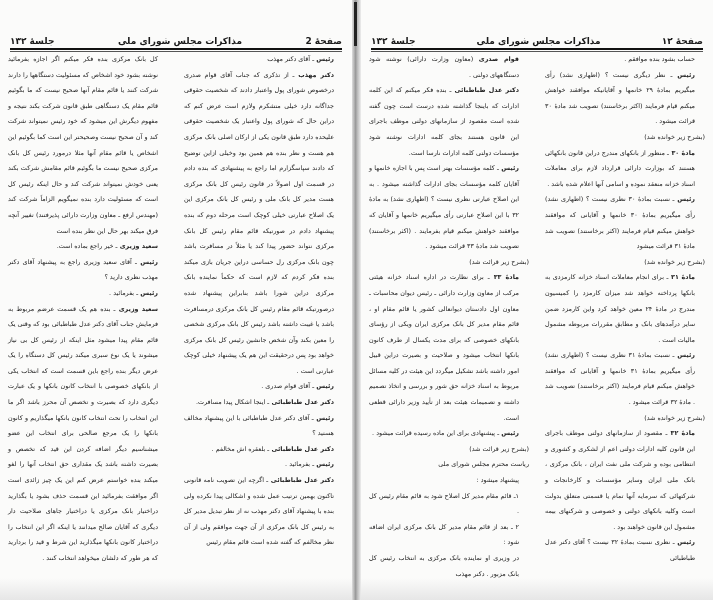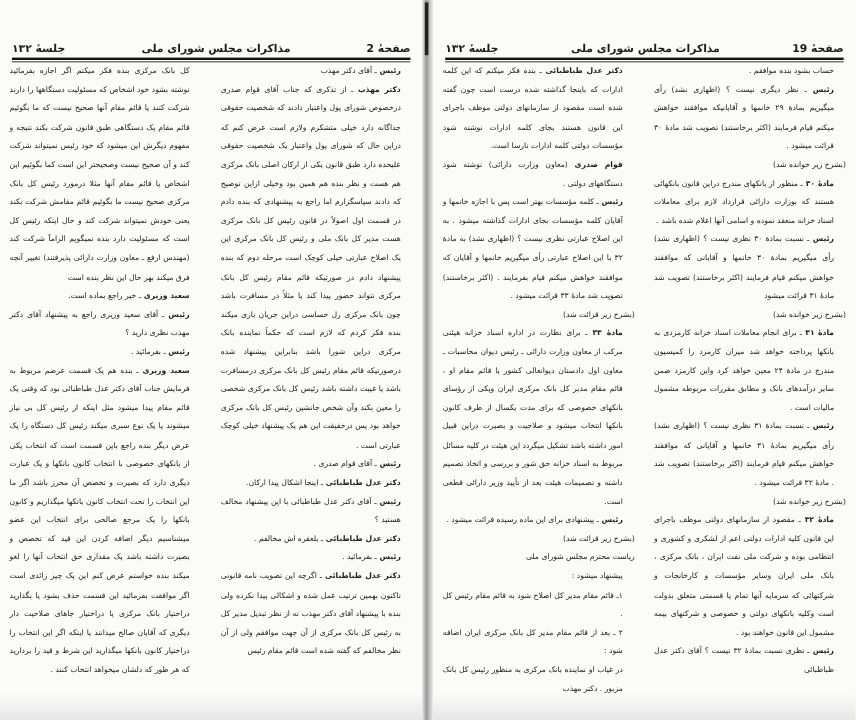--- a/index.html
+++ b/index.html
@@ -27,68 +27,68 @@
     <span>صفحهٔ 2</span>
     <span>مذاکرات مجلس شورای ملی</span>
     <span>جلسهٔ ۱۳۲</span>
     <div class="rule"></div>
     <div class="rule2"></div>
   </div>
   <div class="col" style="right:8px;">
       <p class="indent"><span class="spk">رئیس </span><span>ـ آقای دکتر مهذب</span></p>
       <p class="indent"><span class="spk">دکتر مهذب </span><span>ـ از تذکری که جناب آقای قوام صدری درخصوص شورای پول واعتبار دادند که شخصیت حقوقی جداگانه دارد خیلی متشکرم ولازم است عرض کنم که دراین حال که شورای پول واعتبار یک شخصیت حقوقی علیحده دارد طبق قانون یکی از ارکان اصلی بانک مرکزی هم هست و نظر بنده هم همین بود وخیلی ازاین توضیح که دادند سپاسگزارم اما راجع به پیشنهادی که بنده دادم در قسمت اول اصولاً در قانون رئیس کل بانک مرکزی هست مدیر کل بانک ملی و رئیس کل بانک مرکزی این یک اصلاح عبارتی خیلی کوچک است مرحله دوم که بنده پیشنهاد دادم در صورتیکه قائم مقام رئیس کل بانک مرکزی نتواند حضور پیدا کند یا مثلاً در مسافرت باشد چون بانک مرکزی رل حساسی دراین جریان بازی میکند بنده فکر کردم که لازم است که حکماً نماینده بانک مرکزی دراین شورا باشد بنابراین پیشنهاد شده درصورتیکه قائم مقام رئیس کل بانک مرکزی درمسافرت باشد یا غیبت داشته باشد رئیس کل بانک مرکزی شخصی را معین بکند وآن شخص جانشین رئیس کل بانک مرکزی خواهد بود پس درحقیقت این هم یک پیشنهاد خیلی کوچک عبارتی است .</span></p>
       <p class="indent"><span class="spk">رئیس </span><span>ـ آقای قوام صدری .</span></p>
-      <p class="indent"><span class="spk">دکتر عدل طباطبائی </span><span>ـ اینجا اشکال پیدا ارکان.</span></p>
+      <p class="indent"><span class="spk">دکتر عدل طباطبائی </span><span>ـ اینجا اشکال پیدا مسافرت.</span></p>
       <p class="indent"><span class="spk">رئیس </span><span>ـ آقای دکتر عدل طباطبائی با این پیشنهاد مخالف هستید ؟</span></p>
       <p class="indent"><span class="spk">دکتر عدل طباطبائی </span><span>ـ بلعقره اش مخالفم .</span></p>
       <p class="indent"><span class="spk">رئیس </span><span>ـ بفرمائید .</span></p>
       <p class="indent"><span class="spk">دکتر عدل طباطبائی </span><span>ـ اگرچه این تصویب نامه قانونی تاکنون بهمین ترتیب عمل شده و اشکالی پیدا نکرده ولی بنده با پیشنهاد آقای دکتر مهذب نه از نظر تبدیل مدیر کل به رئیس کل بانک مرکزی از آن جهت موافقم ولی از آن نظر مخالفم که گفته شده است قائم مقام رئیس</span></p>
     </div>
   <div class="col" style="left:8px;">
       <p class="indent"><span>کل بانک مرکزی بنده فکر میکنم اگر اجازه بفرمائید نوشته بشود خود اشخاص که مسئولیت دستگاهها را دارند شرکت کنند یا قائم مقام آنها صحیح نیست که ما بگوئیم قائم مقام یک دستگاهی طبق قانون شرکت بکند نتیجه و مفهوم دیگرش این میشود که خود رئیس نمیتواند شرکت کند و آن صحیح نیست وصحیحتر این است کما بگوئیم این اشخاص یا قائم مقام آنها مثلا درمورد رئیس کل بانک مرکزی صحیح نیست ما بگوئیم قائم مقامش شرکت بکند یعنی خودش نمیتواند شرکت کند و حال اینکه رئیس کل است که مسئولیت دارد بنده نمیگویم الزاماً شرکت کند (مهندس ارفع ـ معاون وزارت دارائی پذیرفتند) تغییر آنچه فرق میکند بهر حال این نظر بنده است</span></p>
       <p class="indent"><span class="spk">سعید وزیری </span><span>ـ خیر راجع بماده است.</span></p>
       <p class="indent"><span class="spk">رئیس </span><span>ـ آقای سعید وزیری راجع به پیشنهاد آقای دکتر مهذب نظری دارید ؟</span></p>
       <p class="indent"><span class="spk">رئیس </span><span>ـ بفرمائید .</span></p>
       <p class="indent"><span class="spk">سعید وزیری </span><span>ـ بنده هم یک قسمت عرضم مربوط به فرمایش جناب آقای دکتر عدل طباطبائی بود که وقتی یک قائم مقام پیدا میشود مثل اینکه از رئیس کل بی نیاز میشوند یا یک نوع سبری میکند رئیس کل دستگاه را یک عرض دیگر بنده راجع باین قسمت است که انتخاب یکی از بانکهای خصوصی با انتخاب کانون بانکها و یک عبارت دیگری دارد که بصیرت و تخصص آن محرز باشد اگر ما این انتخاب را تحت انتخاب کانون بانکها میگذاریم و کانون بانکها را یک مرجع صالحی برای انتخاب این عضو میشناسیم دیگر اضافه کردن این قید که تخصص و بصیرت داشته باشد یک مقداری حق انتخاب آنها را لغو میکند بنده خواستم عرض کنم این یک چیز زائدی است اگر موافقت بفرمائید این قسمت حذف بشود یا بگذارید دراختیار بانک مرکزی یا دراختیار جاهای صلاحیت دار دیگری که آقایان صالح میدانند یا اینکه اگر این انتخاب را دراختیار کانون بانکها میگذارید این شرط و قید را بردارید که هر طور که دلشان میخواهد انتخاب کنند .</span></p>
     </div>
   <div class="shade"></div>
 </div>
 
 <div class="gutter"></div>
 <div class="gutter-mark"></div>
 
 <div class="page right">
   <div class="header">
-    <span>صفحهٔ 19</span>
+    <span>صفحهٔ ۱۲</span>
     <span>مذاکرات مجلس شورای ملی</span>
     <span>جلسهٔ ۱۳۲</span>
     <div class="rule"></div>
     <div class="rule2"></div>
   </div>
   <div class="col" style="right:8px;">
       <p class="indent"><span>حساب بشود بنده موافقم .</span></p>
       <p class="indent"><span class="spk">رئیس </span><span>ـ نظر دیگری نیست ؟ (اظهاری نشد) رأی میگیریم بمادهٔ ۲۹ خانمها و آقایانیکه موافقند خواهش میکنم قیام فرمایند (اکثر برخاستند) تصویب شد مادهٔ ۳۰ قرائت میشود .</span></p>
       <p class="center"><span>(بشرح زیر خوانده شد)</span></p>
       <p class="indent"><span class="spk">مادهٔ ۳۰ </span><span>ـ منظور از بانکهای مندرج دراین قانون بانکهائی هستند که بوزارت دارائی قرارداد لازم برای معاملات اسناد خزانه منعقد نموده و اسامی آنها اعلام شده باشد .</span></p>
       <p class="indent"><span class="spk">رئیس </span><span>ـ نسبت بمادهٔ ۳۰ نظری نیست ؟ (اظهاری نشد) رأی میگیریم بمادهٔ ۳۰ خانمها و آقایانی که موافقند خواهش میکنم قیام فرمایند (اکثر برخاستند) تصویب شد مادهٔ ۳۱ قرائت میشود</span></p>
       <p class="center"><span>(بشرح زیر خوانده شد)</span></p>
       <p class="indent"><span class="spk">مادهٔ ۳۱ </span><span>ـ برای انجام معاملات اسناد خزانه کارمزدی به بانکها پرداخته خواهد شد میزان کارمزد را کمیسیون مندرج در مادهٔ ۲۴ معین خواهد کرد واین کارمزد ضمن سایر درآمدهای بانک و مطابق مقررات مربوطه مشمول مالیات است .</span></p>
       <p class="indent"><span class="spk">رئیس </span><span>ـ نسبت بمادهٔ ۳۱ نظری نیست ؟ (اظهاری نشد) رأی میگیریم بمادهٔ ۳۱ خانمها و آقایانی که موافقند خواهش میکنم قیام فرمایند (اکثر برخاستند) تصویب شد . مادهٔ ۳۲ قرائت میشود .</span></p>
       <p class="center"><span>(بشرح زیر خوانده شد)</span></p>
       <p class="indent"><span class="spk">مادهٔ ۳۲ </span><span>ـ مقصود از سازمانهای دولتی موظف باجرای این قانون کلیه ادارات دولتی اعم از لشکری و کشوری و انتظامی بوده و شرکت ملی نفت ایران ، بانک مرکزی ، بانک ملی ایران وسایر مؤسسات و کارخانجات و شرکتهائی که سرمایه آنها تمام یا قسمتی متعلق بدولت است وکلیه بانکهای دولتی و خصوصی و شرکتهای بیمه مشمول این قانون خواهند بود .</span></p>
       <p class="indent"><span class="spk">رئیس </span><span>ـ نظری نسبت بمادهٔ ۳۲ نیست ؟ آقای دکتر عدل طباطبائی</span></p>
     </div>
   <div class="col" style="left:8px;">
+      <p class="indent"><span class="spk">قوام صدری </span><span>(معاون وزارت دارائی) نوشته شود دستگاههای دولتی .</span></p>
       <p class="indent"><span class="spk">دکتر عدل طباطبائی </span><span>ـ بنده فکر میکنم که این کلمه ادارات که باینجا گذاشته شده درست است چون گفته شده است مقصود از سازمانهای دولتی موظف باجرای این قانون هستند بجای کلمه ادارات نوشته شود مؤسسات دولتی کلمه ادارات نارسا است.</span></p>
-      <p class="indent"><span class="spk">قوام صدری </span><span>(معاون وزارت دارائی) نوشته شود دستگاههای دولتی .</span></p>
       <p class="indent"><span class="spk">رئیس </span><span>ـ کلمه مؤسسات بهتر است پس با اجازه خانمها و آقایان کلمه مؤسسات بجای ادارات گذاشته میشود . به این اصلاح عبارتی نظری نیست ؟ (اظهاری نشد) به مادهٔ ۳۲ با این اصلاح عبارتی رأی میگیریم خانمها و آقایان که موافقند خواهش میکنم قیام بفرمایند . (اکثر برخاستند) تصویب شد مادهٔ ۳۳ قرائت میشود .</span></p>
       <p class="center"><span>(بشرح زیر قرائت شد)</span></p>
       <p class="indent"><span class="spk">مادهٔ ۳۳ </span><span>ـ برای نظارت در اداره اسناد خزانه هیئتی مرکب از معاون وزارت دارائی ـ رئیس دیوان محاسبات ـ معاون اول دادستان دیوانعالی کشور یا قائم مقام او ، قائم مقام مدیر کل بانک مرکزی ایران ویکی از رؤسای بانکهای خصوصی که برای مدت یکسال از طرف کانون بانکها انتخاب میشود و صلاحیت و بصیرت دراین قبیل امور داشته باشد تشکیل میگردد این هیئت در کلیه مسائل مربوط به اسناد خزانه حق شور و بررسی و اتخاذ تصمیم داشته و تصمیمات هیئت بعد از تأیید وزیر دارائی قطعی است.</span></p>
       <p class="indent"><span class="spk">رئیس </span><span>ـ پیشنهادی برای این ماده رسیده قرائت میشود .</span></p>
       <p class="center"><span>(بشرح زیر قرائت شد)</span></p>
       <p class="center"><span>ریاست محترم مجلس شورای ملی</span></p>
       <p class="indent"><span>پیشنهاد میشود :</span></p>
       <p class="indent"><span>۱ـ قائم مقام مدیر کل اصلاح شود به قائم مقام رئیس کل .</span></p>
       <p class="indent"><span>۲ ـ بعد از قائم مقام مدیر کل بانک مرکزی ایران اضافه شود :</span></p>
-      <p class="indent"><span>در غیاب او نماینده بانک مرکزی به منظور رئیس کل بانک مزبور . دکتر مهذب</span></p>
+      <p class="indent"><span>در وزیری او نماینده بانک مرکزی به انتخاب رئیس کل بانک مزبور . دکتر مهذب</span></p>
     </div>
   <div class="shade"></div>
 </div>
 
 </body></html>

